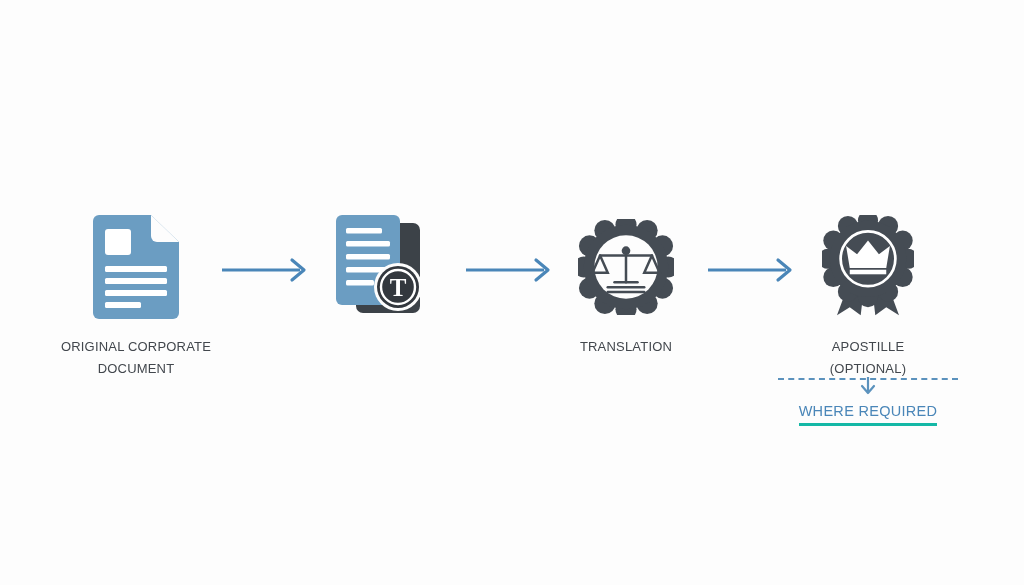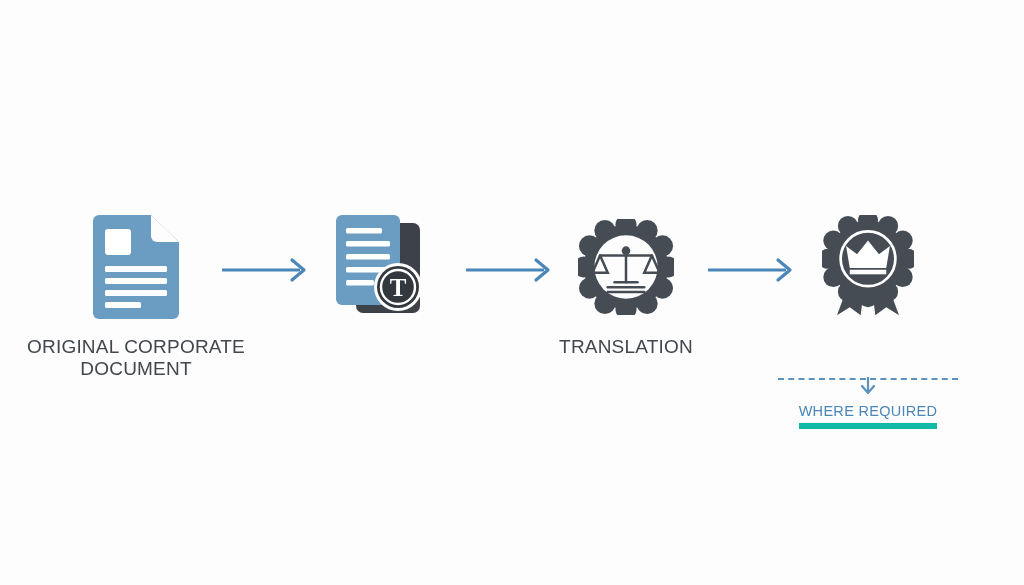--- a/index.html
+++ b/index.html
@@ -31,21 +31,21 @@
     text-align: center;
   }
   .step-icon {
     height: 110px;
     display: flex;
     align-items: center;
     justify-content: center;
   }
   .step-label {
     margin-top: 14px;
-    font-size: 19px;
+    font-size: 13px;
     line-height: 22px;
     letter-spacing: 0.2px;
     color: #42474d;
     font-weight: 400;
     white-space: pre-line;
   }
 
   
   #step-1 { left: 21px;  top: 212px; }
   #step-2 { left: 265px; top: 212px; }
@@ -87,21 +87,21 @@
     left: 50%;
     top: 0px;
     transform: translateX(-50%);
   }
   .note-text {
     display: inline-block;
     font-size: 14.5px;
     letter-spacing: 0.3px;
     color: #4a86b8;
     padding-bottom: 4px;
-    border-bottom: 6px solid #14b8a6;
+    border-bottom: 3px solid #14b8a6;
   }
 </style>
 </head>
 <body>
 
 <div id="diagram">
 
   <div class="step" id="step-1">
     <div class="step-icon">
       <svg width="86" height="104" viewBox="0 0 86 104">
@@ -221,20 +221,22 @@
           <circle cx="12" cy="28" r="11"></circle>
           <circle cx="28" cy="12" r="11"></circle>
           <circle cx="50" cy="48" r="42"></circle>
         </g>
         <circle cx="50" cy="48" r="30" fill="none" stroke="#ffffff" stroke-width="3"></circle>
 
         <path d="M30 58 L26 34 L38 43 L50 28 L62 43 L74 34 L70 58 Z" fill="#ffffff"></path>
         <rect x="30" y="60" width="40" height="5" fill="#ffffff"></rect>
       </svg>
     </div>
+    <div class="step-label">APOSTILLE
+(OPTIONAL)</div>
   </div>
 
   <div id="apostille-note">
     <div class="dashed-row">
       <div class="dashed-line"></div>
       <svg class="down-arrow" width="18" height="20" viewBox="0 0 18 20">
         <line x1="9" y1="1" x2="9" y2="15" stroke="#5b92bd" stroke-width="2.2"></line>
         <polyline points="3,10 9,17 15,10" fill="none" stroke="#5b92bd" stroke-width="2.2" stroke-linecap="round" stroke-linejoin="round"></polyline>
       </svg>
     </div>

